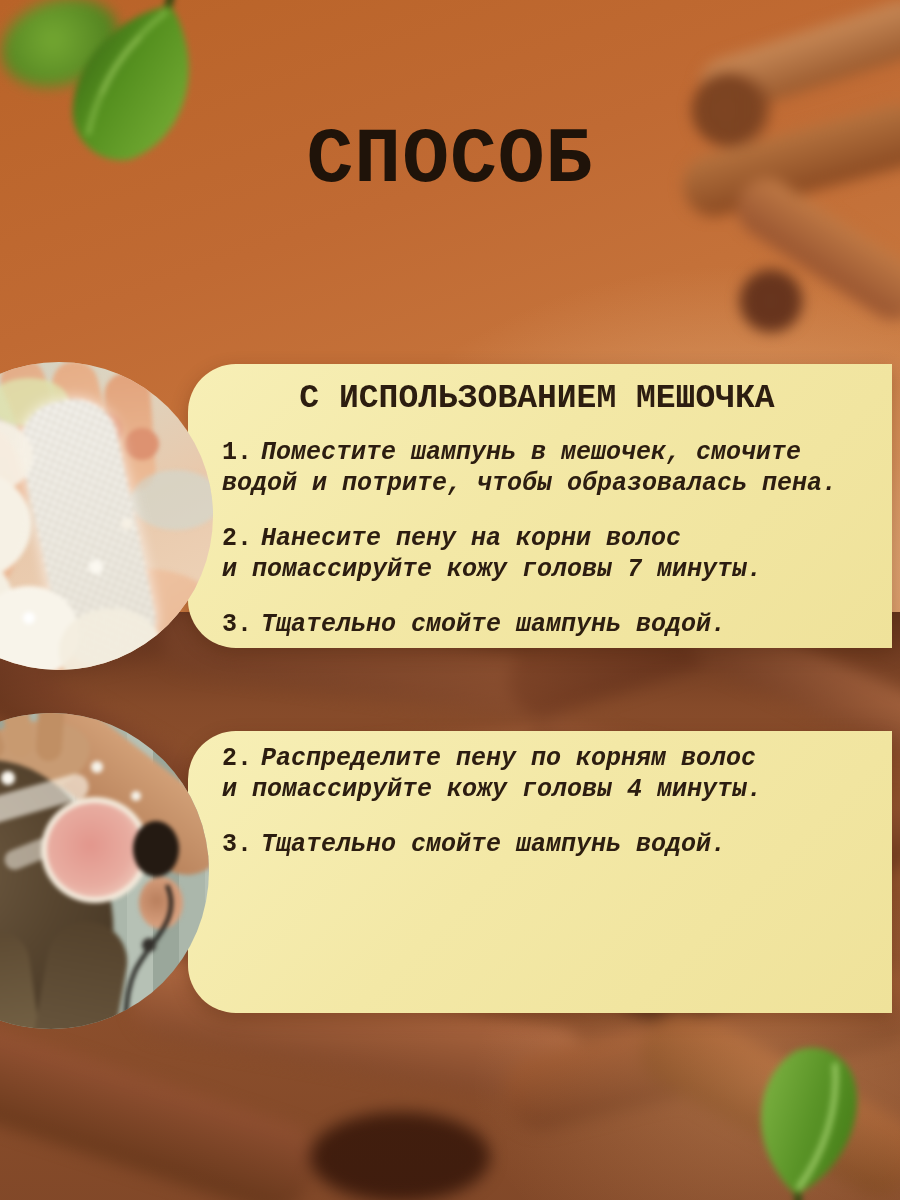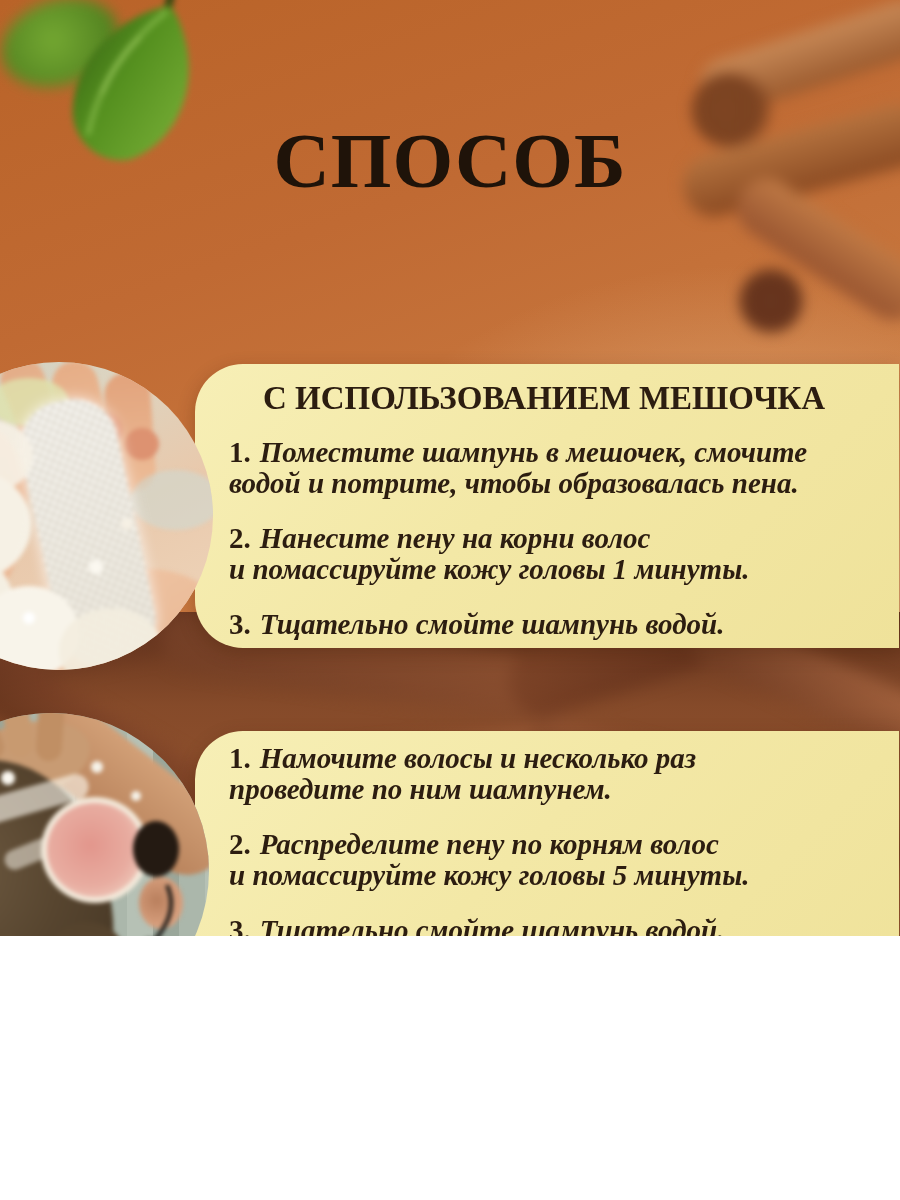--- a/index.html
+++ b/index.html
@@ -1,18 +1,18 @@
 <!DOCTYPE html>
 <html><head>
 <meta charset="utf-8">
 <style>
   html,body{margin:0;padding:0;background:#ffffff;}
   .canvas{
-    position:relative;width:900px;height:936px;overflow:hidden;
-    font-family:Liberation Serif, serif;
+    position:relative;width:900px;height:1200px;overflow:hidden;
+    font-family:Liberation Mono, monospace;
   }
   
   .bg-top{
     position:absolute;left:0;top:0;width:900px;height:660px;
     background:
       radial-gradient(ellipse 560px 420px at 82% 88%, rgba(245,215,180,.75) 0%, rgba(230,175,125,.45) 40%, rgba(0,0,0,0) 75%),
       linear-gradient(160deg,#b96328 0%,#c06a33 35%,#c8783f 70%,#cd8048 100%);
   }
   
   .cinna-top{position:absolute;left:600px;top:-20px;width:300px;height:420px;filter:blur(7px);}
@@ -35,34 +35,34 @@
     background:radial-gradient(circle at 45% 45%, #74a832, #47761a);filter:blur(7px);transform:rotate(-18deg);}
   .leaf-bottom-right{left:736px;top:1046px;width:150px;height:152px;filter:blur(3px);transform:rotate(158deg);}
   
   .title{
     position:absolute;left:0;top:116px;width:900px;text-align:center;
     font-weight:bold;font-size:78px;line-height:89px;letter-spacing:1px;
     color:#1f1309;z-index:5;
   }
   
   .card{
-    position:absolute;left:195px;width:704px;box-sizing:border-box;
+    position:absolute;left:188px;width:704px;box-sizing:border-box;
     background:linear-gradient(135deg,#f7efb6 0%,#f3e8a6 45%,#efe29a 100%);
     border-radius:48px 0 0 48px;
     box-shadow:0 6px 18px rgba(70,30,8,.30);
     padding:12px 40px 20px 34px;z-index:6;color:#2c1d10;
   }
   .card-1{top:364px;height:284px;}
   .card-2{top:731px;height:282px;}
   .card-heading{
     text-align:center;font-weight:bold;color:#2c1d10;
     font-size:33px;line-height:41px;margin:2px 0 18px 0;
   }
   .card-2 .card-heading{font-size:37px;line-height:46px;margin-bottom:10px;}
-  .step{margin:0 0 24px 0;font-size:29px;line-height:31px;font-weight:bold;}
+  .step{margin:0 0 24px 0;font-size:25px;line-height:31px;font-weight:bold;}
   .step:last-child{margin-bottom:0;}
   .step .num{font-style:normal;margin-right:9px;}
   .step .txt{font-style:italic;white-space:pre-line;}
   
   .photo{position:absolute;border-radius:50%;overflow:hidden;z-index:8;}
   .photo .ph{position:absolute;inset:-12px;filter:blur(2px);}
   .photo-1{left:-95px;top:362px;width:308px;height:308px;
     background:linear-gradient(155deg,#ccd2c5 0%,#ddd4c0 25%,#e9c9ac 55%,#efd7bd 100%);}
   .photo-2{left:-107px;top:713px;width:316px;height:316px;
     background:repeating-linear-gradient(90deg,#b6c1b5 0 26px,#9aa79b 26px 52px,#abb7ab 52px 78px);}
@@ -156,35 +156,31 @@
   </div>
 
   <div class="card card-1">
     <div class="card-heading">С ИСПОЛЬЗОВАНИЕМ МЕШОЧКА</div>
     <p class="step">
       <span class="num">1.</span><span class="txt">Поместите шампунь в мешочек, смочите
 водой и потрите, чтобы образовалась пена.</span>
     </p>
     <p class="step">
       <span class="num">2.</span><span class="txt">Нанесите пену на корни волос
-и помассируйте кожу головы 1 минуты.</span>
+и помассируйте кожу головы 7 минуты.</span>
     </p>
     <p class="step">
       <span class="num">3.</span><span class="txt">Тщательно смойте шампунь водой.</span>
     </p>
   </div>
 
   <div class="card card-2">
     <p class="step">
-      <span class="num">1.</span><span class="txt">Намочите волосы и несколько раз
-проведите по ним шампунем.</span>
-    </p>
-    <p class="step">
       <span class="num">2.</span><span class="txt">Распределите пену по корням волос
-и помассируйте кожу головы 5 минуты.</span>
+и помассируйте кожу головы 4 минуты.</span>
     </p>
     <p class="step">
       <span class="num">3.</span><span class="txt">Тщательно смойте шампунь водой.</span>
     </p>
   </div>
 
   <div class="photo photo-1">
     <div class="ph">
 
       <div class="bar" style="left:120px;top:6px;width:44px;height:110px;transform:rotate(-22deg);background:linear-gradient(180deg,#e3ac87,#ecc09d);"></div>

